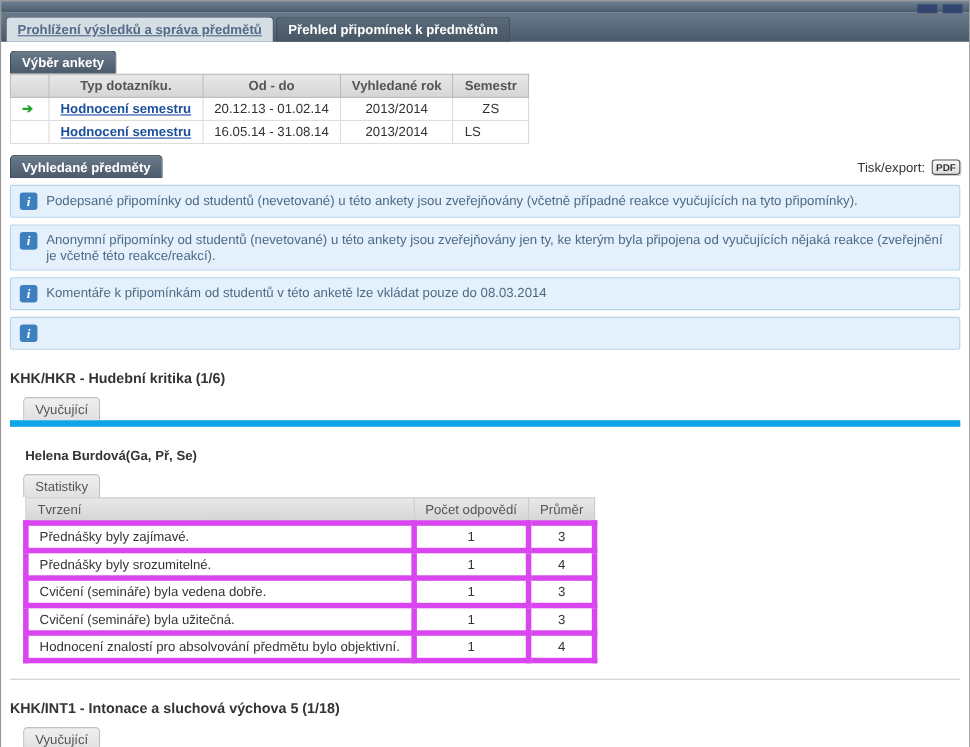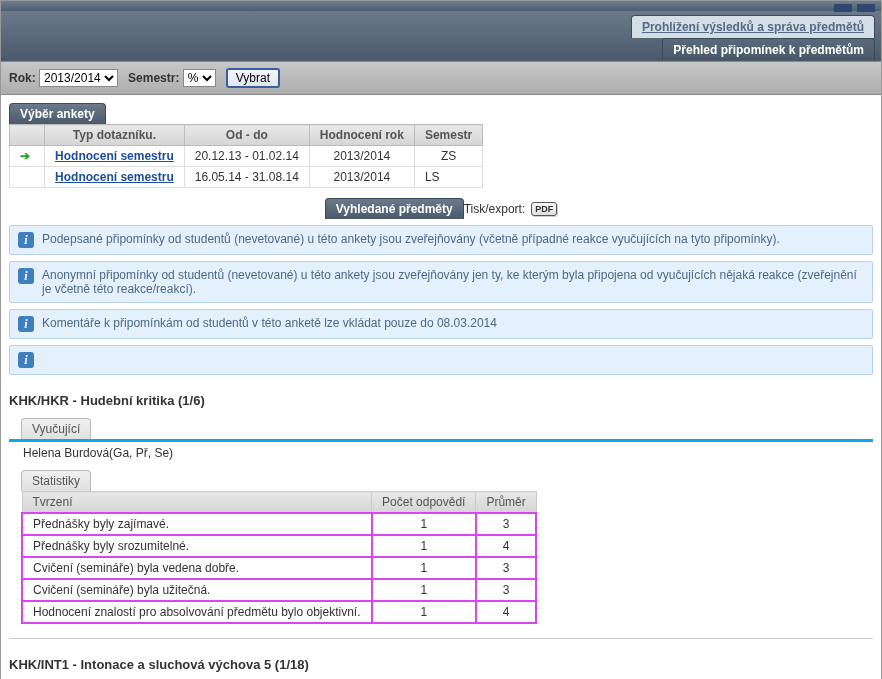--- a/index.html
+++ b/index.html
@@ -29,21 +29,20 @@
     background: #33466f;
     margin-left: 2px;
   }
   .tabs {
     background: linear-gradient(#6a7a8a, #4a5a6a);
     padding: 4px 4px 0 4px;
   }
   .tabs .row {
     display: flex;
     align-items: flex-end;
-    flex-direction: column;
   }
   .tab {
     display: inline-block;
     padding: 4px 10px;
     border: 1px solid #3a4a5a;
     border-bottom: none;
     border-radius: 4px 4px 0 0;
     font-weight: bold;
     font-size: 12px;
     margin-right: 2px;
@@ -113,21 +112,21 @@
     font-weight: bold;
     text-decoration: underline;
   }
   .arrow {
     color: #28a528;
     font-weight: bold;
     padding-right: 4px;
   }
   .exportrow {
     display: flex;
-    justify-content: center;
+    justify-content: space-between;
     align-items: center;
     margin-top: 10px;
   }
   .exportrow .right {
     display: flex;
     align-items: center;
     gap: 6px;
     font-size: 12px;
     color: #333;
   }
@@ -177,42 +176,43 @@
     border: 1px solid #bbb;
     border-bottom: none;
     border-radius: 4px 4px 0 0;
     padding: 3px 10px;
     color: #555;
     font-size: 12px;
     margin-top: 6px;
     margin-left: 12px;
   }
   .subcontent {
-    border-top: 3px solid #0ea5e9;
-    padding: 4px 0 4px 14px;
-    font-size: 12px;
-    color: #333;
+    border-top: 6px solid #0ea5e9;
+    padding: 19px 0 4px 14px;
+    font-size: 12px;
+    color: #333;
+    font-weight: bold;
   }
   table.stats {
     border-collapse: collapse;
     margin-left: 12px;
     width: auto;
   }
   table.stats th {
     background: linear-gradient(#e8e8e8,#d5d5d5);
     border: 1px solid #ccc;
     padding: 3px 10px;
     text-align: left;
     color: #555;
     font-size: 12px;
     font-weight: normal;
   }
   table.stats th.c, table.stats td.c { text-align: center; }
   table.stats td {
-    border: 2px solid #d946ef;
+    border: 5px solid #d946ef;
     padding: 3px 10px;
     font-size: 12px;
     color: #333;
   }
   hr.sep {
     border: none;
     border-top: 1px solid #ccc;
     margin: 14px 0 0 0;
   }
 </style>
@@ -225,44 +225,31 @@
     <span class="box"></span>
   </div>
 
   <div class="tabs">
     <div class="row">
       <div class="tab active">Prohlížení výsledků a správa předmětů</div>
       <div class="tab inactive">Přehled připomínek k předmětům</div>
     </div>
   </div>
 
-  <div class="filterbar">
-    <label>Rok:</label>
-    <select>
-      <option>2013/2014</option>
-    </select>
-    &nbsp;
-    <label>Semestr:</label>
-    <select>
-      <option>%</option>
-    </select>
-    &nbsp;
-    <button>Vybrat</button>
-  </div>
 
   <div class="content">
 
     <div class="section-title">Výběr ankety</div>
     <table class="survey">
       <tbody>
           <tr>
         <th style="width:18px;"></th>
         <th>Typ dotazníku.</th>
         <th>Od - do</th>
-        <th>Hodnocení rok</th>
+        <th>Vyhledané rok</th>
         <th>Semestr</th>
       </tr>
       <tr>
         <td><span class="arrow">➔</span></td>
         <td><a href="#">Hodnocení semestru</a></td>
         <td style="text-align:center;">20.12.13 - 01.02.14</td>
         <td style="text-align:center;">2013/2014</td>
         <td style="text-align:center;">ZS</td>
       </tr>
       <tr>

